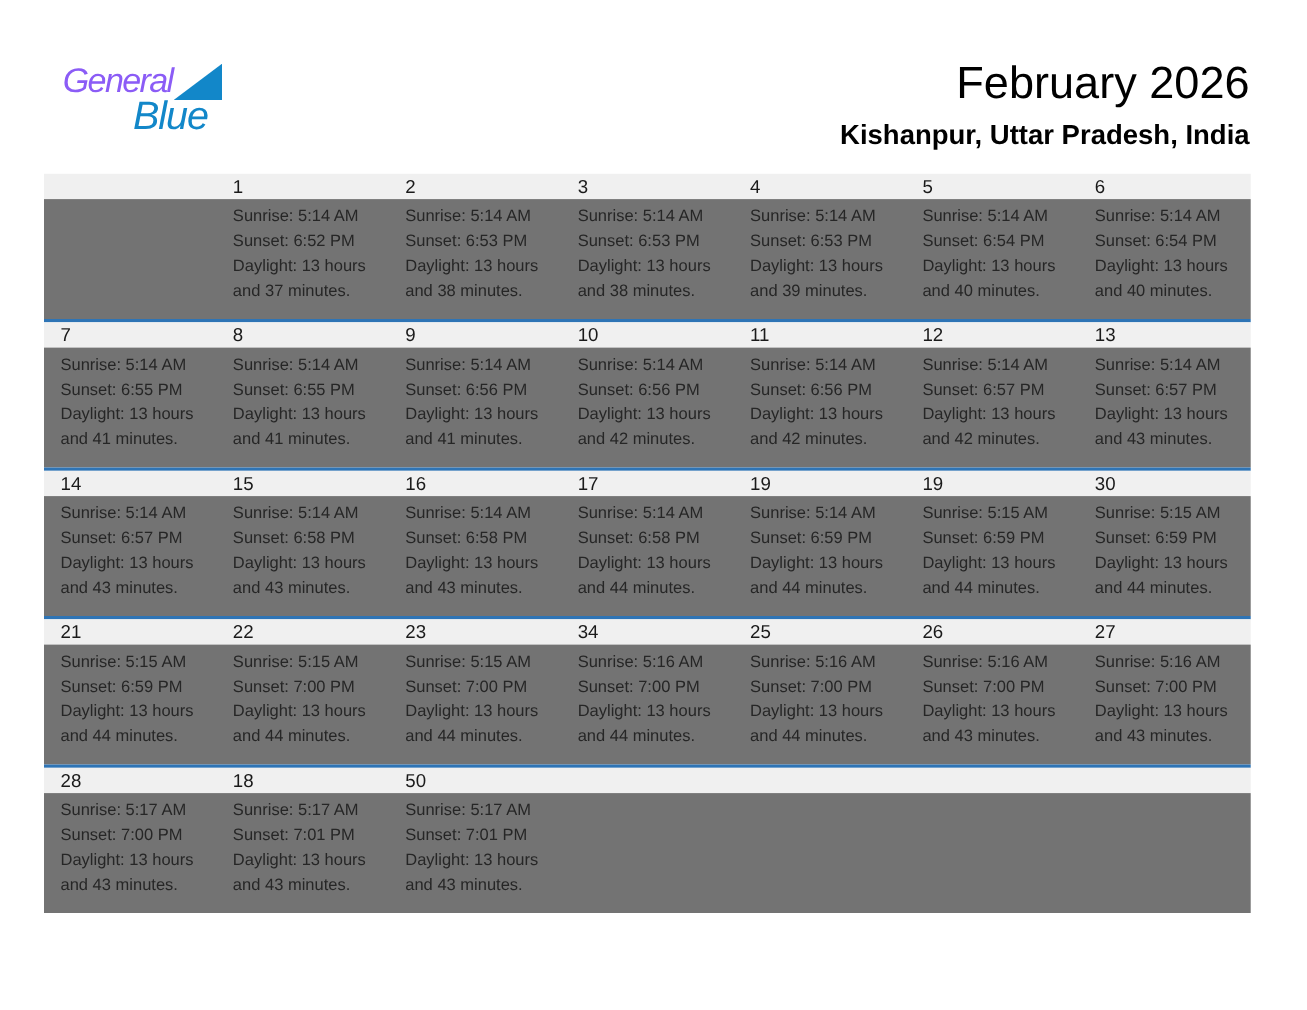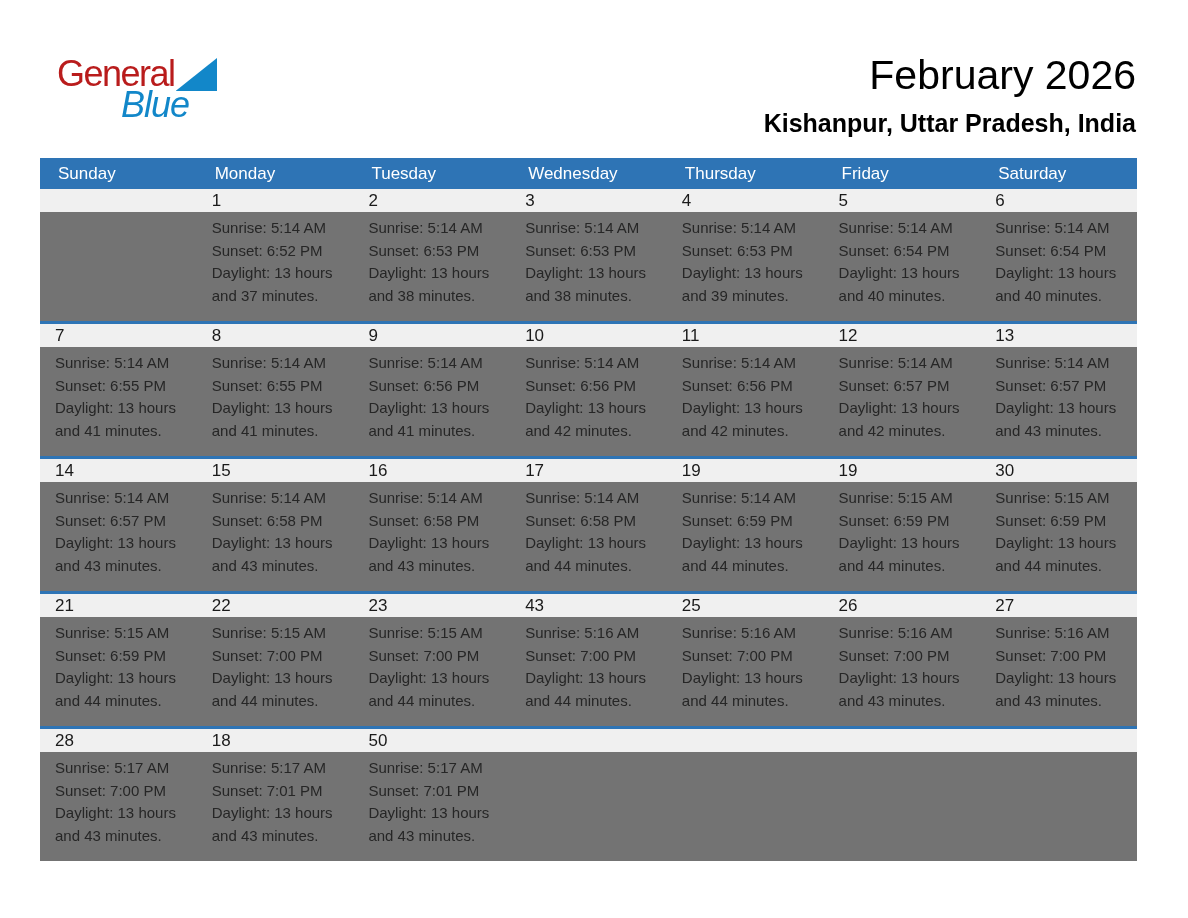--- a/index.html
+++ b/index.html
@@ -10,22 +10,22 @@
     position: relative;
     overflow: hidden;
   }
   
   .logo {
     position: absolute; left: 57px; top: 56px;
     width: 160px;
   }
   .logo-top { display: flex; align-items: flex-end; }
   .logo-general {
-    font-size: 36px; line-height: 36px; color: #b91c1c;
-    letter-spacing: -1.5px; font-weight: 400;
+    font-size: 31px; line-height: 36px; color: #8b5cf6;
+    letter-spacing: -1.5px; font-weight: 400; font-style: italic;
   }
   .logo-triangle {
     width: 44px; height: 33px;
     background: var(--logo-blue);
     clip-path: polygon(100% 0, 100% 100%, 0 100%);
     margin-left: 1px; margin-bottom: 1px;
   }
   .logo-blue {
     font-size: 36px; line-height: 32px; color: var(--logo-blue);
     letter-spacing: -1px; text-align: right; width: 160px;
@@ -83,29 +83,20 @@
   </div>
   <div class="logo-blue">Blue</div>
 </div>
 
 <div class="title-block">
   <div class="cal-title">February 2026</div>
   <div class="cal-location">Kishanpur, Uttar Pradesh, India</div>
 </div>
 
 <div class="calendar">
-  <div class="weekday-row" id="weekday-row">
-      <div class="weekday-cell">Sunday</div>
-      <div class="weekday-cell">Monday</div>
-      <div class="weekday-cell">Tuesday</div>
-      <div class="weekday-cell">Wednesday</div>
-      <div class="weekday-cell">Thursday</div>
-      <div class="weekday-cell">Friday</div>
-      <div class="weekday-cell">Saturday</div>
-    </div>
   <div id="weeks-container">
       <div class="week-row">
         <div class="day-strip">
           <div class="day-number"></div>
           <div class="day-number">1</div>
           <div class="day-number">2</div>
           <div class="day-number">3</div>
           <div class="day-number">4</div>
           <div class="day-number">5</div>
           <div class="day-number">6</div>
@@ -238,21 +229,21 @@
             <span class="line">Sunset: 6:59 PM</span>
             <span class="line">Daylight: 13 hours and 44 minutes.</span>
           </div>
         </div>
       </div>
       <div class="week-row">
         <div class="day-strip">
           <div class="day-number">21</div>
           <div class="day-number">22</div>
           <div class="day-number">23</div>
-          <div class="day-number">43</div>
+          <div class="day-number">34</div>
           <div class="day-number">25</div>
           <div class="day-number">26</div>
           <div class="day-number">27</div>
         </div>
         <div class="detail-row">
           <div class="day-cell">
             <span class="line">Sunrise: 5:15 AM</span>
             <span class="line">Sunset: 6:59 PM</span>
             <span class="line">Daylight: 13 hours and 44 minutes.</span>
           </div>

